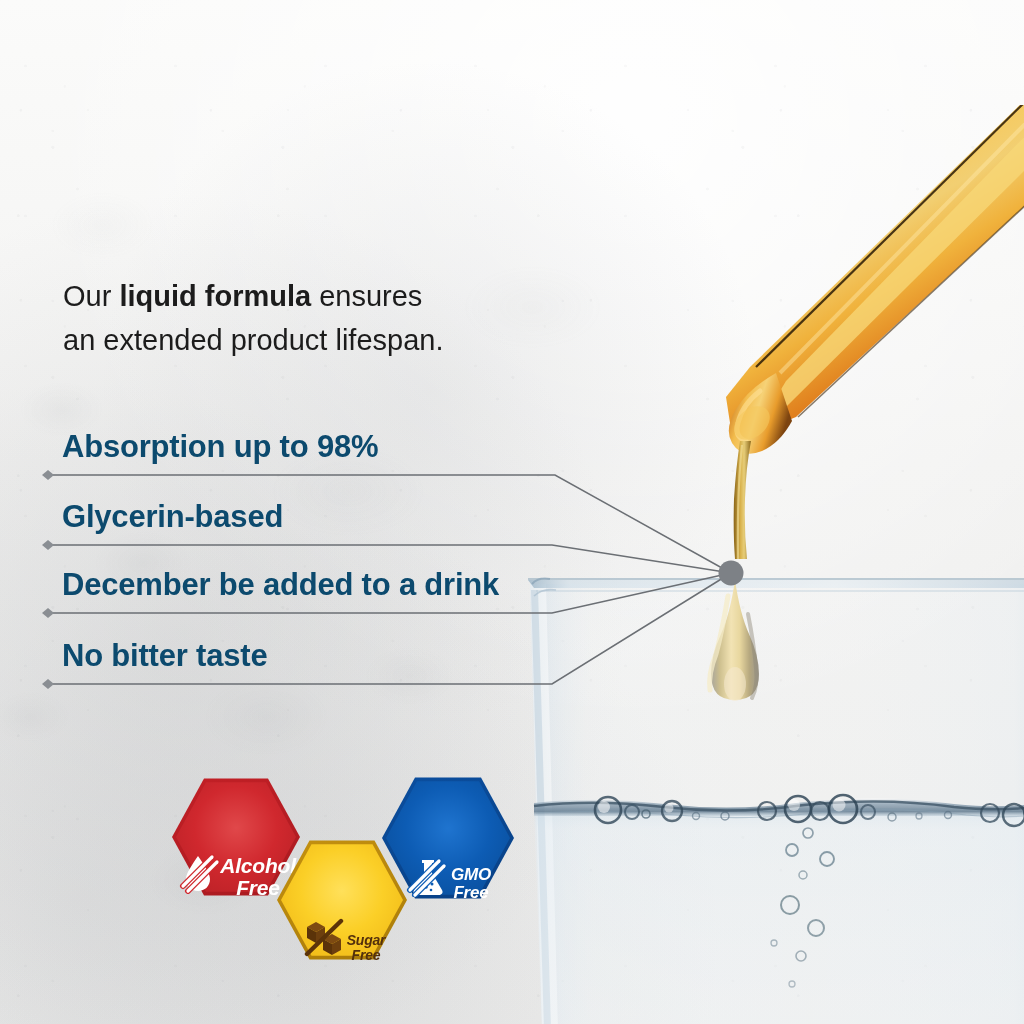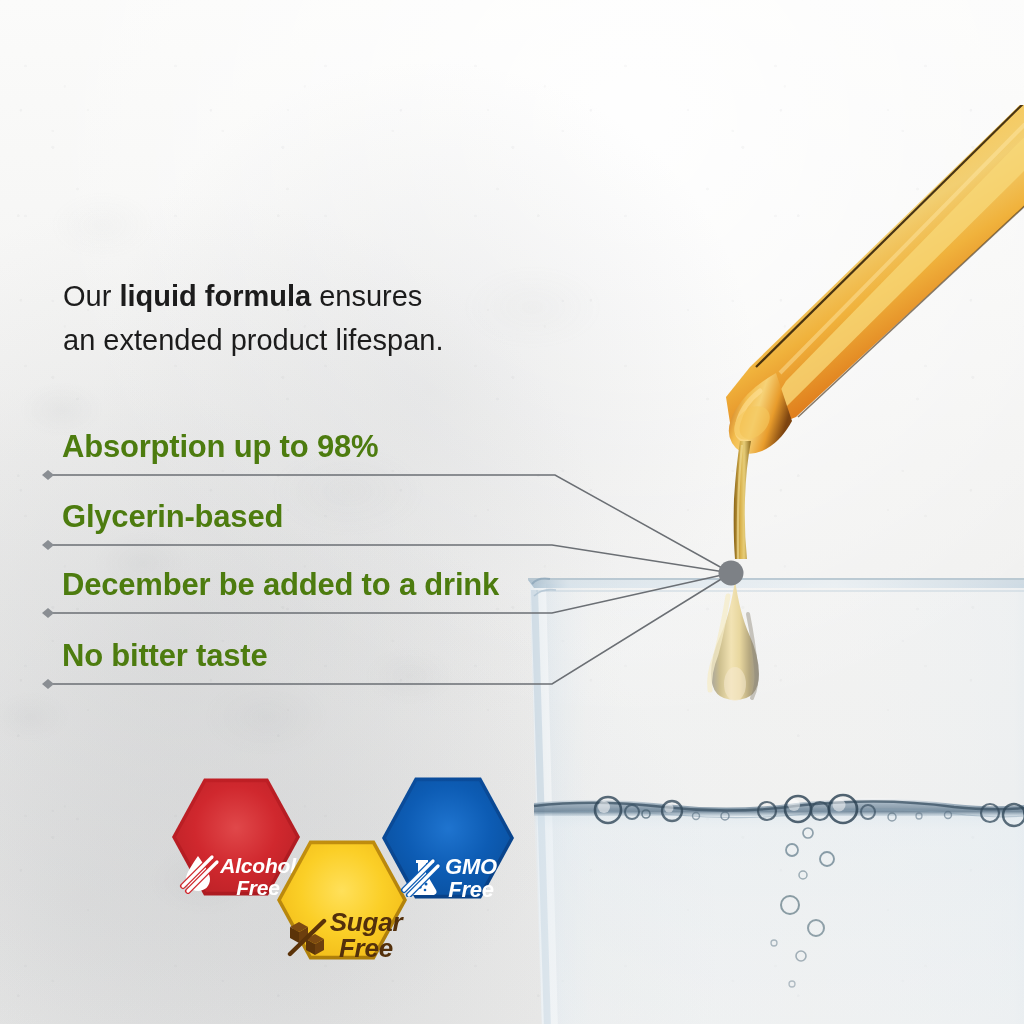--- a/index.html
+++ b/index.html
@@ -88,21 +88,21 @@
   
   .callouts {
     position: absolute;
     inset: 0;
   }
   .callout-label {
     position: absolute;
     left: 62px;
     font-size: 31px;
     font-weight: 700;
-    color: #4d7c0f;
+    color: #0c4a6e;
     letter-spacing: -0.2px;
     white-space: nowrap;
   }
   .callout-svg {
     position: absolute;
     left: 0; top: 0;
     width: 1024px;
     height: 1024px;
     pointer-events: none;
   }
@@ -410,21 +410,21 @@
 
             <g>
               <path d="M24,21 L33,16 L42,21 L33,26 Z" fill="#7d4a12"></path>
               <path d="M24,21 L33,26 L33,37 L24,32 Z" fill="#5b3309"></path>
               <path d="M42,21 L33,26 L33,37 L42,32 Z" fill="#6d3f0e"></path>
             </g>
 
             <path d="M8,36 L42,3" stroke="#5b3309" stroke-width="4.4" stroke-linecap="round"></path>
           </svg>
         </span>
-        <span class="b-text" style="font-size:26px;margin-top:3px;">
+        <span class="b-text" style="font-size:14px;margin-top:3px;">
           <span>Sugar</span>
           <span>Free</span>
         </span>
       </div>
     </div>
 
     <div class="badge b-gmo">
       <div class="hex"></div>
       <div class="hex-inner"></div>
       <div class="content">
@@ -433,21 +433,21 @@
             <path d="M17,3 L29,3 L29,6 L27,6 L27,16 L37,33 C38.5,35.6 36.8,38 34,38 L12,38 C9.2,38 7.5,35.6 9,33 L19,16 L19,6 L17,6 Z" fill="#fff"></path>
             <circle cx="21" cy="30" r="1.8" fill="#0d5cb4"></circle>
             <circle cx="27" cy="27" r="1.5" fill="#0d5cb4"></circle>
             <circle cx="26" cy="33" r="1.3" fill="#0d5cb4"></circle>
             <path d="M5,33 L34,4" stroke="#0d5cb4" stroke-width="6" stroke-linecap="round"></path>
             <path d="M5,33 L34,4" stroke="#fff" stroke-width="3.2" stroke-linecap="round"></path>
             <path d="M10,38 L39,9" stroke="#0d5cb4" stroke-width="6" stroke-linecap="round"></path>
             <path d="M10,38 L39,9" stroke="#fff" stroke-width="3.2" stroke-linecap="round"></path>
           </svg>
         </span>
-        <span class="b-text" style="font-size:22px;margin-top:3px;">
+        <span class="b-text" style="font-size:17px;margin-top:3px;">
           <span>GMO</span>
           <span>Free</span>
         </span>
       </div>
     </div>
 
   </div>
 
 </div>
 

